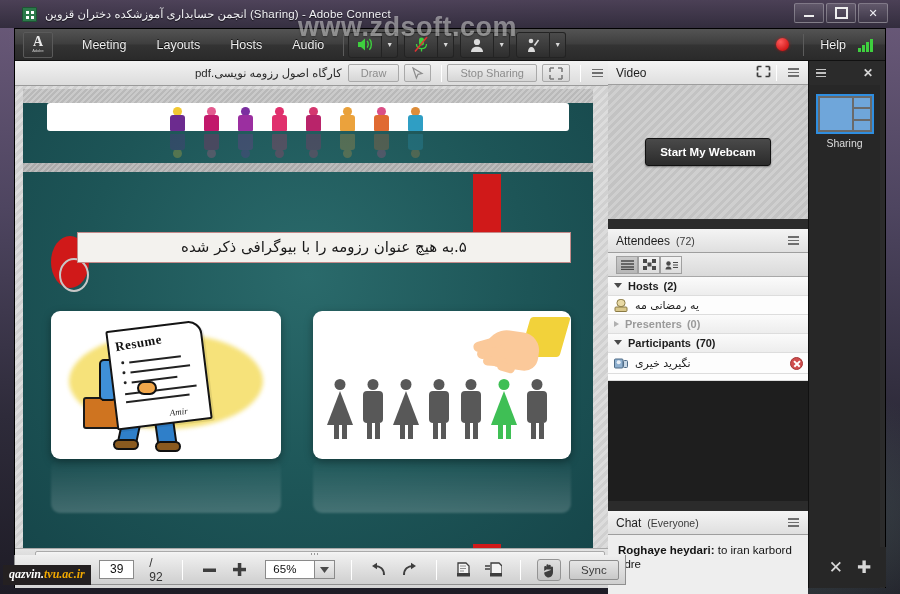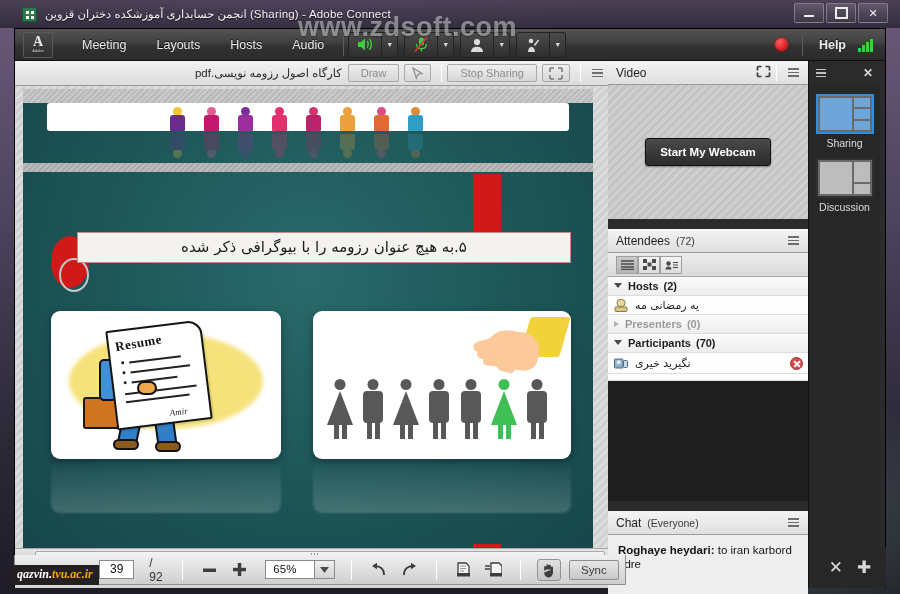--- a/index.html
+++ b/index.html
@@ -50,21 +50,21 @@
 
   
   .wm-top{
     position:absolute; left:298px; top:12px; z-index:40;
     font-family:"Liberation Sans", sans-serif; font-weight:bold;
     font-size:27px; color:rgba(255,255,255,.45);
     text-shadow:0 1px 2px rgba(0,0,0,.35); letter-spacing:.5px;
     pointer-events:none;
   }
   .wm-bottom{
-    position:absolute; left:11px; top:565px; z-index:40;
+    position:absolute; left:3px; top:565px; z-index:40;
     background:#242021; padding:2px 6px 3px 6px;
     font-size:12px; font-style:italic; font-weight:bold;
     font-family:"Liberation Serif", serif;
   }
   .wm-bottom .a{color:#fff;} .wm-bottom .b{color:#f2a900;}
 
   
   .appwin{
     position:absolute; left:14px; top:28px; width:872px; height:560px;
     background:#2b2b2b; border:1px solid #000;
@@ -95,21 +95,21 @@
     background:linear-gradient(180deg,#4b4b4b,#2e2e2e);
     border:1px solid #232323; border-radius:3px 0 0 3px;
   }
   .tool-arrow{
     width:16px;height:26px;display:flex;align-items:center;justify-content:center;
     background:linear-gradient(180deg,#4b4b4b,#2e2e2e);
     border:1px solid #232323;border-left:none;border-radius:0 3px 3px 0;
     color:#d8d8d8;font-size:7px;
   }
   .rec-dot{width:13px;height:13px;border-radius:50%;background:radial-gradient(circle at 35% 30%,#ff5b5b,#c00000);box-shadow:0 0 3px rgba(255,0,0,.6);}
-  .help-lbl{color:#ededed;font-size:12.5px;text-shadow:0 -1px 0 rgba(0,0,0,.8);font-weight:bold;}
+  .help-lbl{color:#ededed;font-size:12.5px;text-shadow:0 -1px 0 rgba(0,0,0,.8);}
   .signal{display:flex;align-items:flex-end;gap:1px;height:14px;}
   .signal i{display:block;width:3px;background:#3ecf3e;}
   .signal i:nth-child(1){height:4px}.signal i:nth-child(2){height:7px}
   .signal i:nth-child(3){height:10px}.signal i:nth-child(4){height:13px}
 
   
   .body-row{ position:relative; width:100%; height:527px; background:#2b2b2b; display:flex; }
 
   
   .share-pod{ width:593px; height:527px; background:#c2410c; position:relative; }
@@ -772,28 +772,20 @@
         <div class="layout-item">
           <div class="lay-thumb sel" style="grid-template-columns:2fr 1fr;grid-template-rows:1fr 1fr 1fr">
             <div class="c" style="grid-row:1/4"></div>
               <div class="c"></div>
               <div class="c"></div>
               <div class="c"></div>
           </div>
           <div class="lay-lbl">Sharing</div>
         </div>
 
-        <div class="layout-item">
-          <div class="lay-thumb" style="grid-template-columns:2fr 1fr;grid-template-rows:2fr 1fr">
-            <div class="c"></div>
-              <div class="c" style="grid-row:1/3"></div>
-              <div class="c"></div>
-          </div>
-          <div class="lay-lbl">Discussion</div>
-        </div>
 
       </div>
     </div>
   </div>
 
   <div class="footbar">
     <div style="width:84px"></div>
     <div class="pagebox">39</div>
     <div class="pagetot">/ 92</div>
     <div class="fsep"></div>

